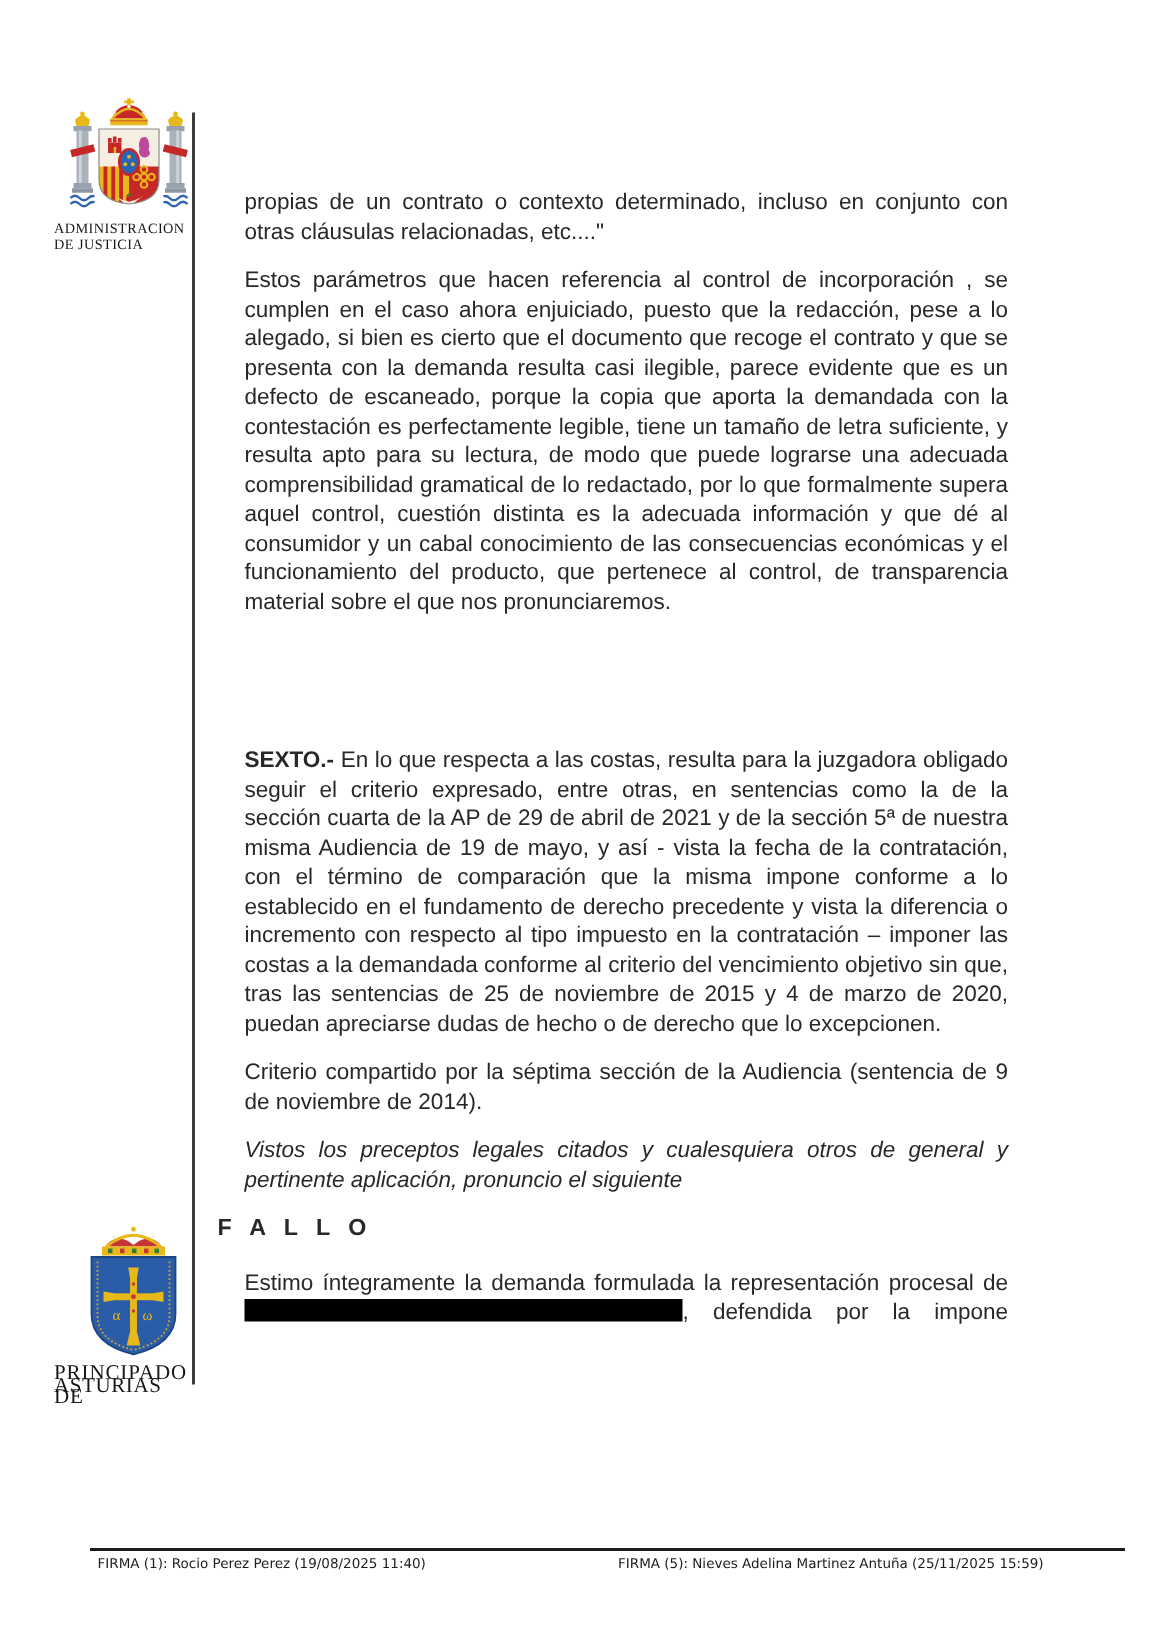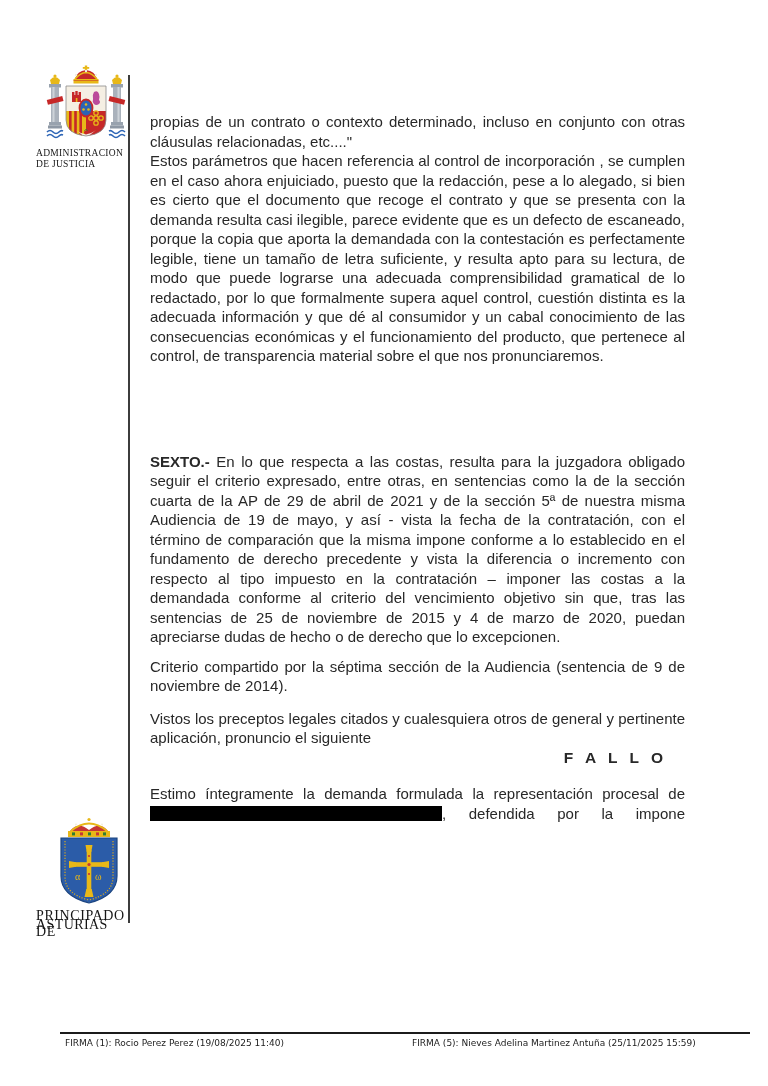--- a/index.html
+++ b/index.html
@@ -16,27 +16,27 @@
   }
   .justice-caption{left:36px;top:148px;width:102px;font-size:9.5px;line-height:11px;letter-spacing:.3px;}
   .asturias-caption-1{left:36px;top:908px;width:102px;font-size:14px;letter-spacing:.6px;}
   .asturias-caption-2{left:36px;top:917px;width:102px;font-size:14px;letter-spacing:.4px;}
   .vline{position:absolute;left:128px;top:75px;width:1.5px;height:848px;background:#3c3c3c;}
   
   .doc-col{
     position:absolute;left:150px;top:112px;width:535px;
     font-size:15px;line-height:19.5px;text-align:justify;
   }
-  .doc-col p{margin:0;}
+  .doc-col p{margin:13px;}
   .p-incorporation{margin-bottom:86px !important;}
   .p-criterio{margin-top:10px !important;}
-  .p-vistos{margin-top:13px !important;}
+  .p-vistos{margin-top:13px !important;font-style:italic;}
   .fallo{
     margin:16px 0 0 0;font-weight:bold;font-size:15.5px;letter-spacing:4px;
-    text-align:right;position:relative;left:-18px;
+    text-align:left;position:relative;left:-18px;
   }
   .p-estimo{margin-top:17px !important;text-align-last:justify;}
   .redaction{
     display:inline-block;width:292px;height:15px;background:#000;
     vertical-align:-2px;
   }
   
   .footer-line{position:absolute;left:60px;top:1032px;width:690px;height:2px;background:#1b1b1b;}
   .footer-row{
     position:absolute;top:1038px;left:0;width:768px;height:14px;

